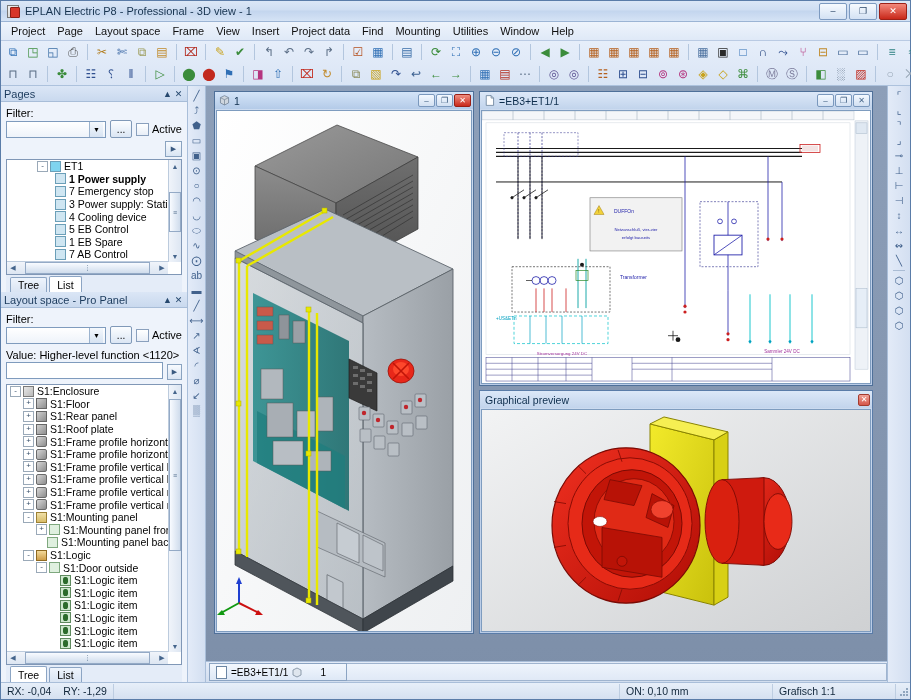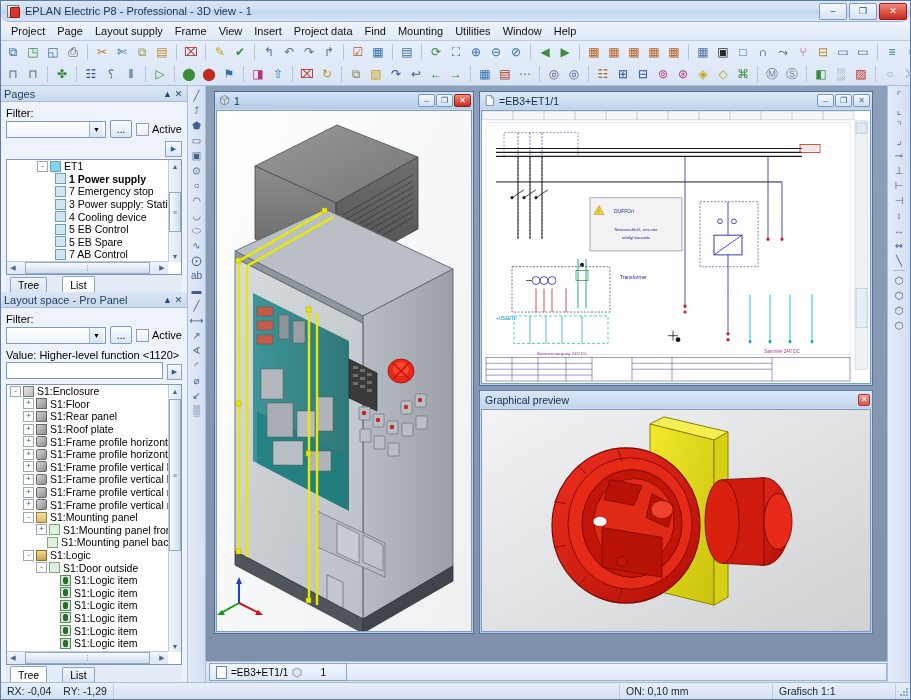--- a/index.html
+++ b/index.html
@@ -9,21 +9,21 @@
     background:#d6e3f4;color:#000;
     -webkit-font-smoothing:none;
   }
   .app{position:absolute;inset:0;display:flex;flex-direction:column;
        border:1px solid #5a7ca8;box-sizing:border-box;
        background:linear-gradient(180deg,#e9f1fb 0%,#dfe9f7 100%);}
 
   
   .titlebar{height:20px;flex:0 0 20px;display:flex;align-items:center;
     background:linear-gradient(180deg,#dbe7f6 0%,#cfdef2 45%,#c3d5ee 50%,#d5e3f5 100%);
-    border-bottom:1px solid #9bb4d4;padding:0 2px;border-radius:9px;}
+    border-bottom:1px solid #9bb4d4;padding:0 2px;}
   .tb-icon{width:16px;height:14px;margin:0 4px 0 2px;position:relative;}
   .tb-icon .sq{position:absolute;left:2px;top:1px;width:10px;height:11px;
      background:linear-gradient(135deg,#f2f2f2,#c8c8c8);border:1px solid #777;}
   .tb-icon .rd{position:absolute;left:5px;top:3px;width:8px;height:9px;
      background:#d8362a;border:1px solid #8c1d15;border-radius:1px;}
   .title-text{font-size:11px;color:#17334f;flex:1;}
   .wbtns{display:flex;gap:2px;padding-right:1px;}
   .wbtn{width:26px;height:15px;border:1px solid #7d9ac0;border-radius:2px;
     background:linear-gradient(180deg,#f6fafe,#d4e2f4);
     display:flex;align-items:center;justify-content:center;font-size:9px;color:#2a4668;}
@@ -97,21 +97,21 @@
      background:linear-gradient(180deg,#f0f4fa,#dde6f2);border-top:1px solid #bccbdd;display:flex;align-items:center;}
   .hs-arrow{width:12px;height:11px;display:flex;align-items:center;justify-content:center;font-size:7px;color:#45658c;}
   .hs-thumb{height:10px;background:linear-gradient(180deg,#f8fbff,#cfdcec);border:1px solid #94aac6;
      display:flex;align-items:center;justify-content:center;font-size:7px;color:#55708f;}
   .vscroll{position:absolute;top:0;bottom:12px;right:0;width:12px;
      background:linear-gradient(90deg,#f0f4fa,#dde6f2);border-left:1px solid #bccbdd;
      display:flex;flex-direction:column;align-items:center;}
   .vs-arrow{width:11px;height:12px;display:flex;align-items:center;justify-content:center;font-size:7px;color:#45658c;}
   .vs-thumb{width:10px;background:linear-gradient(90deg,#f8fbff,#cfdcec);border:1px solid #94aac6;
      display:flex;align-items:center;justify-content:center;font-size:7px;color:#55708f;}
-  .tabstrip{height:16px;display:flex;align-items:flex-end;padding:0 0 0 4px;gap:15px;
+  .tabstrip{height:16px;display:flex;align-items:flex-end;padding:0 0 0 4px;gap:2px;
      background:#e4ecf8;flex:0 0 17px;}
   .ptab{height:14px;padding:0 7px;font-size:10.5px;display:flex;align-items:center;
      border:1px solid #8ca5c4;border-bottom:none;border-radius:2px 2px 0 0;
      background:linear-gradient(180deg,#eef4fc,#d9e4f3);}
   .ptab.act{background:#fff;height:15px;}
 
   
   .vbar{width:17px;flex:0 0 17px;background:linear-gradient(90deg,#e3ebf8,#d3dff1);
      border-right:1px solid #a9bed9;display:flex;flex-direction:column;align-items:center;padding-top:2px;}
   .vbar.right{border-right:none;border-left:1px solid #a9bed9;width:22px;flex:0 0 22px;}
@@ -168,21 +168,21 @@
     <div class="wbtns">
       <div class="wbtn">–</div>
       <div class="wbtn">❐</div>
       <div class="wbtn close">✕</div>
     </div>
   </div>
 
   <div class="menubar" id="menubar">
       <div class="menu-item">Project</div>
       <div class="menu-item">Page</div>
-      <div class="menu-item">Layout supply</div>
+      <div class="menu-item">Layout space</div>
       <div class="menu-item">Frame</div>
       <div class="menu-item">View</div>
       <div class="menu-item">Insert</div>
       <div class="menu-item">Project data</div>
       <div class="menu-item">Find</div>
       <div class="menu-item">Mounting</div>
       <div class="menu-item">Utilities</div>
       <div class="menu-item">Window</div>
       <div class="menu-item">Help</div>
     </div>
@@ -509,21 +509,21 @@
                 <div class="tnode" style="padding-left: 48px;">
                   <span class="ico page"></span>
                   <span>4 Cooling device</span>
                 </div>
                 <div class="tnode" style="padding-left: 48px;">
                   <span class="ico page"></span>
                   <span>5 EB Control</span>
                 </div>
                 <div class="tnode" style="padding-left: 48px;">
                   <span class="ico page"></span>
-                  <span>5 EB Spare</span>
+                  <span>1 EB Spare</span>
                 </div>
                 <div class="tnode" style="padding-left: 48px;">
                   <span class="ico page"></span>
                   <span>7 AB Control</span>
                 </div>
               </div>
             <div class="vscroll">
               <div class="vs-arrow">▲</div>
               <div class="vs-thumb" style="height:38px;margin-top:20px">≡</div>
               <div style="flex:1"></div>

